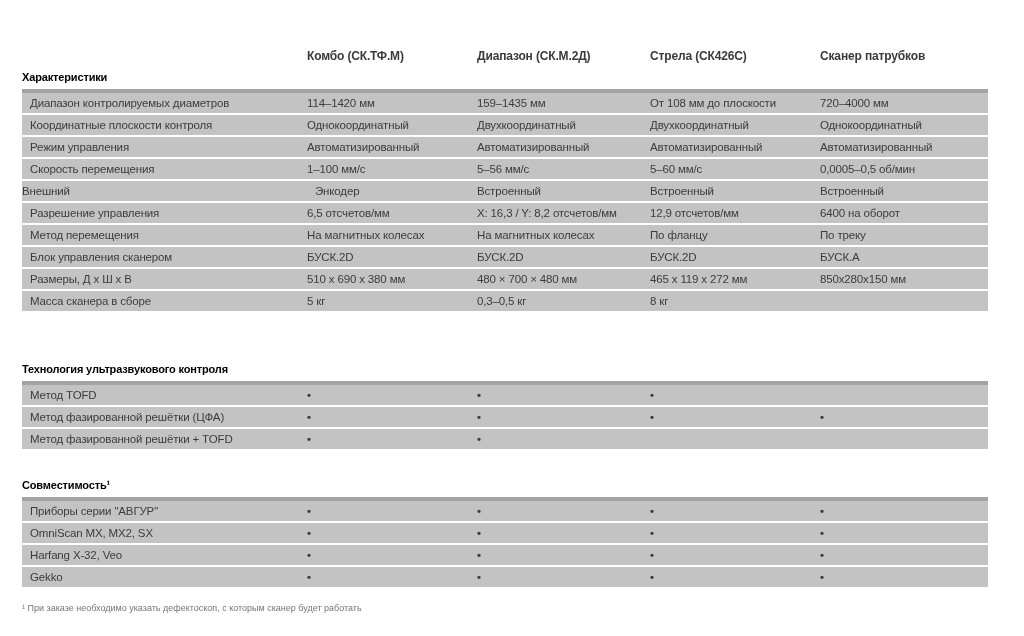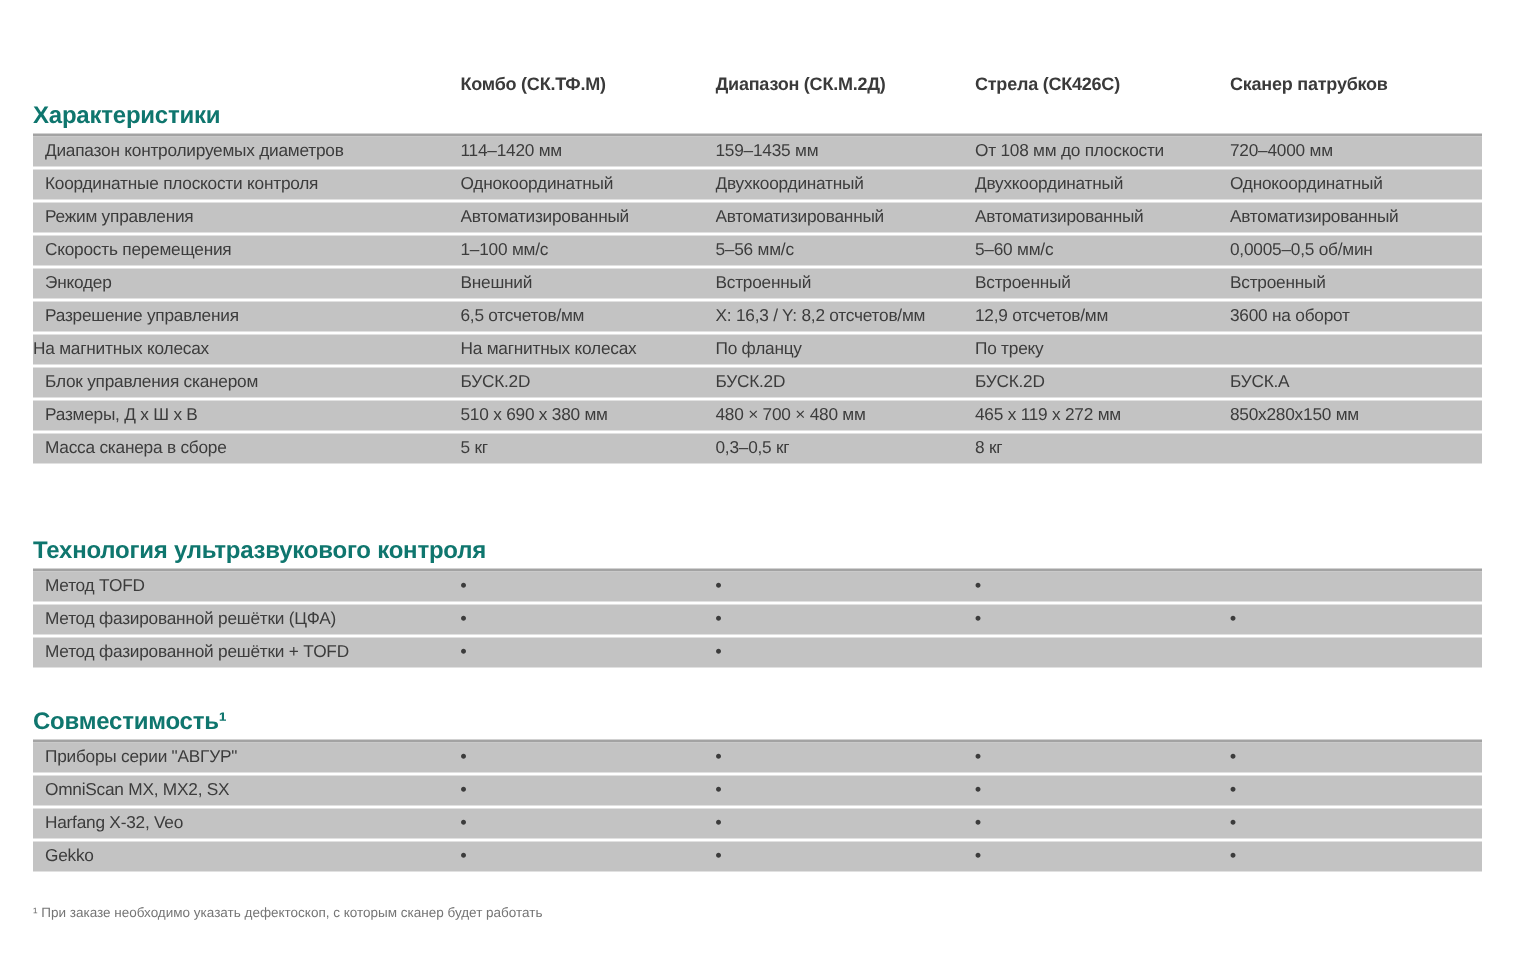--- a/index.html
+++ b/index.html
@@ -5,25 +5,25 @@
   * { margin:0; padding:0; box-sizing:border-box; }
   html,body { width:1024px; height:636px; background:#ffffff; overflow:hidden; }
   body { font-family:"Liberation Sans","DejaVu Sans",sans-serif; color:#3c3c3c; letter-spacing:-0.15px; }
   .page { position:relative; width:1024px; height:636px; background:#fff; }
   .table-wrap { position:absolute; left:22px; top:49px; width:966px; }
 
   .grid-row { display:grid; grid-template-columns:285px 170px 173px 170px 168px; align-items:center; }
 
   .col-headers { height:14px; font-size:12px; font-weight:bold; color:#3a3a3a; }
 
-  .section-title { font-size:16px; font-weight:bold; color:#0f766e; line-height:13px; margin-bottom:5px; }
+  .section-title { font-size:11px; font-weight:bold; color:#000000; line-height:13px; margin-bottom:5px; }
   .sec-1 { margin-top:8px; }
   .sec-2 { margin-top:52px; }
   .sec-3 { margin-top:30px; }
-  .section-body { border-top:2px solid #a3a3a3; }
+  .section-body { border-top:4px solid #a3a3a3; }
 
   .row { height:20px; background:#c3c3c3; font-size:11.5px; color:#3c3c3c; }
   .row + .row { margin-top:2px; }
   .cell { white-space:nowrap; overflow:hidden; line-height:20px; }
   .cell.label { padding-left:8px; }
   .cell.dotcell { font-weight:bold; }
 
   .footnote { position:absolute; left:22px; top:603px; font-size:9px; color:#757575; letter-spacing:0; }
 </style>
 </head>
@@ -65,34 +65,35 @@
           <div class="cell">Автоматизированный</div>
         </div>
         <div class="grid-row row">
           <div class="cell label">Скорость перемещения</div>
           <div class="cell">1–100 мм/с</div>
           <div class="cell">5–56 мм/с</div>
           <div class="cell">5–60 мм/с</div>
           <div class="cell">0,0005–0,5 об/мин</div>
         </div>
         <div class="grid-row row">
+          <div class="cell">Внешний</div>
           <div class="cell label">Энкодер</div>
-          <div class="cell">Внешний</div>
           <div class="cell">Встроенный</div>
           <div class="cell">Встроенный</div>
           <div class="cell">Встроенный</div>
         </div>
         <div class="grid-row row">
           <div class="cell label">Разрешение управления</div>
           <div class="cell">6,5 отсчетов/мм</div>
           <div class="cell">X: 16,3 / Y: 8,2 отсчетов/мм</div>
           <div class="cell">12,9 отсчетов/мм</div>
-          <div class="cell">3600 на оборот</div>
+          <div class="cell">6400 на оборот</div>
         </div>
         <div class="grid-row row">
+          <div class="cell label">Метод перемещения</div>
           <div class="cell">На магнитных колесах</div>
           <div class="cell">На магнитных колесах</div>
           <div class="cell">По фланцу</div>
           <div class="cell">По треку</div>
         </div>
         <div class="grid-row row">
           <div class="cell label">Блок управления сканером</div>
           <div class="cell">БУСК.2D</div>
           <div class="cell">БУСК.2D</div>
           <div class="cell">БУСК.2D</div>

